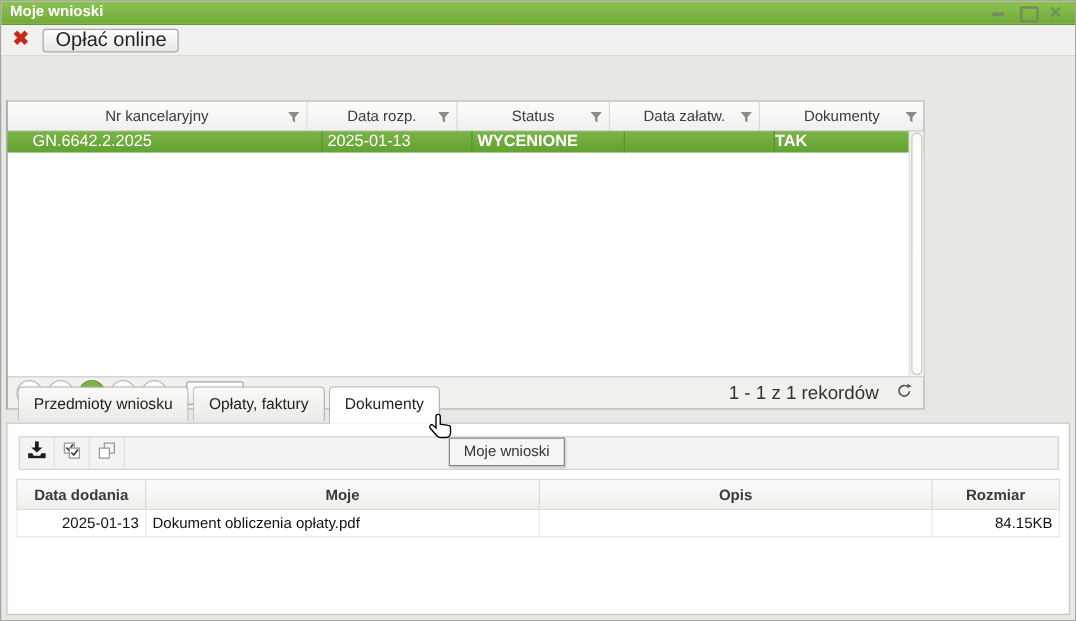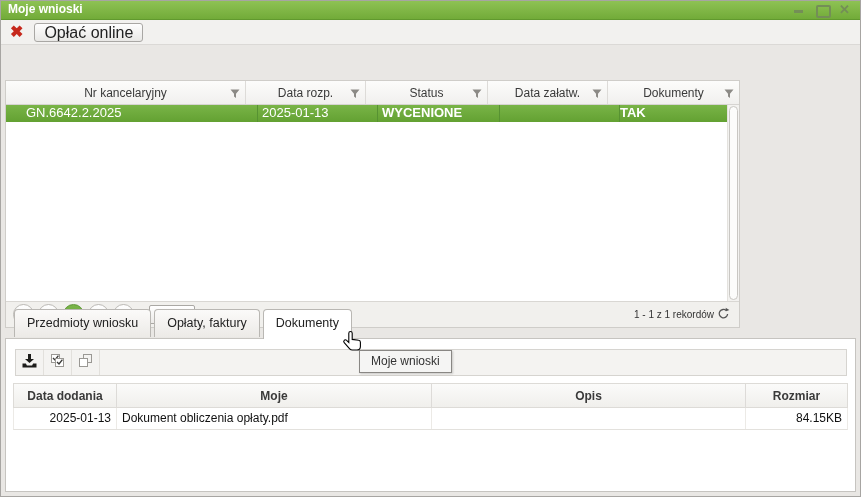--- a/index.html
+++ b/index.html
@@ -67,21 +67,21 @@
            border-right:5px solid #8f8d89; }
   .tri-r { width:0; height:0; border-top:4px solid transparent; border-bottom:4px solid transparent;
            border-left:5px solid #8f8d89; }
   .vbar { width:2px; height:8px; background:#8f8d89; }
   .page-size { margin-left:15px; width:46px; height:19px; background:linear-gradient(#ffffff,#eceae8);
                border:1px solid #aaa8a4; border-radius:2px; display:flex; align-items:center;
                justify-content:space-between; padding:0 6px;gap:12px; }
   .caret { width:0; height:0; border-left:4px solid transparent; border-right:4px solid transparent;
            border-top:5px solid #555; }
   .rows-label { margin-left:9px; }
-  .records { margin-left:auto; display:flex; align-items:center; gap:3px; margin-right:9px; font-size:10px;text-align:center; }
+  .records { margin-left:auto; display:flex; align-items:center; gap:14px; margin-right:9px; font-size:15px;text-align:center; }
 
   
   .tabbar { position:absolute; top:308px; left:4px; height:30px; display:flex; gap:3px;
             padding-left:9px; z-index:3; }
   .tab { height:28px; line-height:27px; padding:0 12px; font-size:12.5px; color:#222;
          background:linear-gradient(#fbfaf9,#eceae7); border:1px solid #b9b7b3; border-bottom:none;
          border-radius:4px 4px 0 0; }
   .tab.active { background:#fff; height:30px; }
 
   

